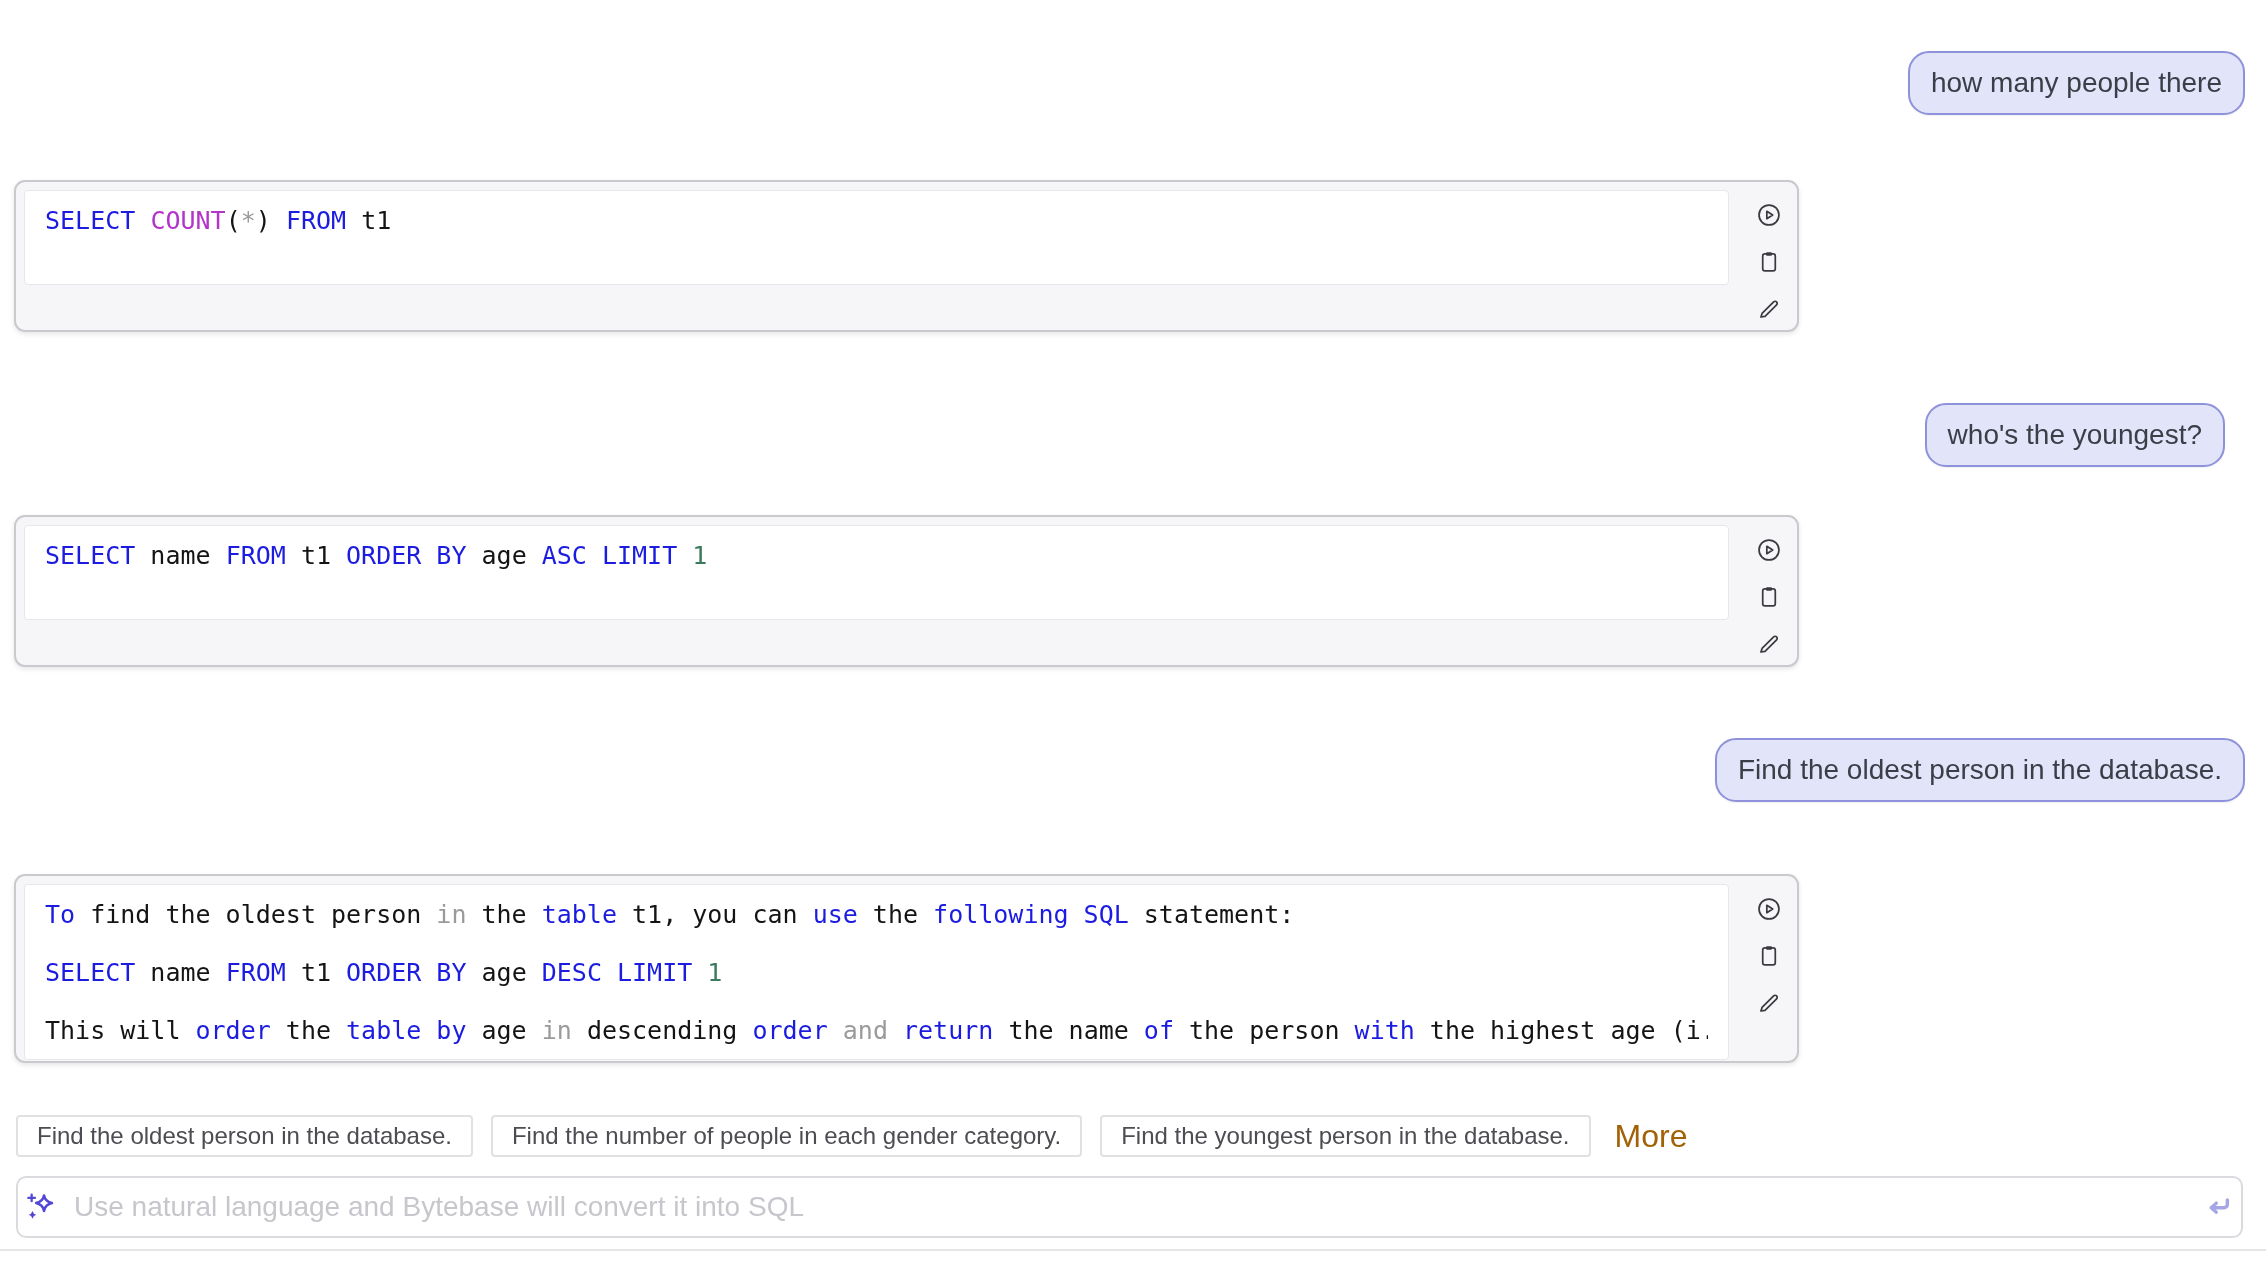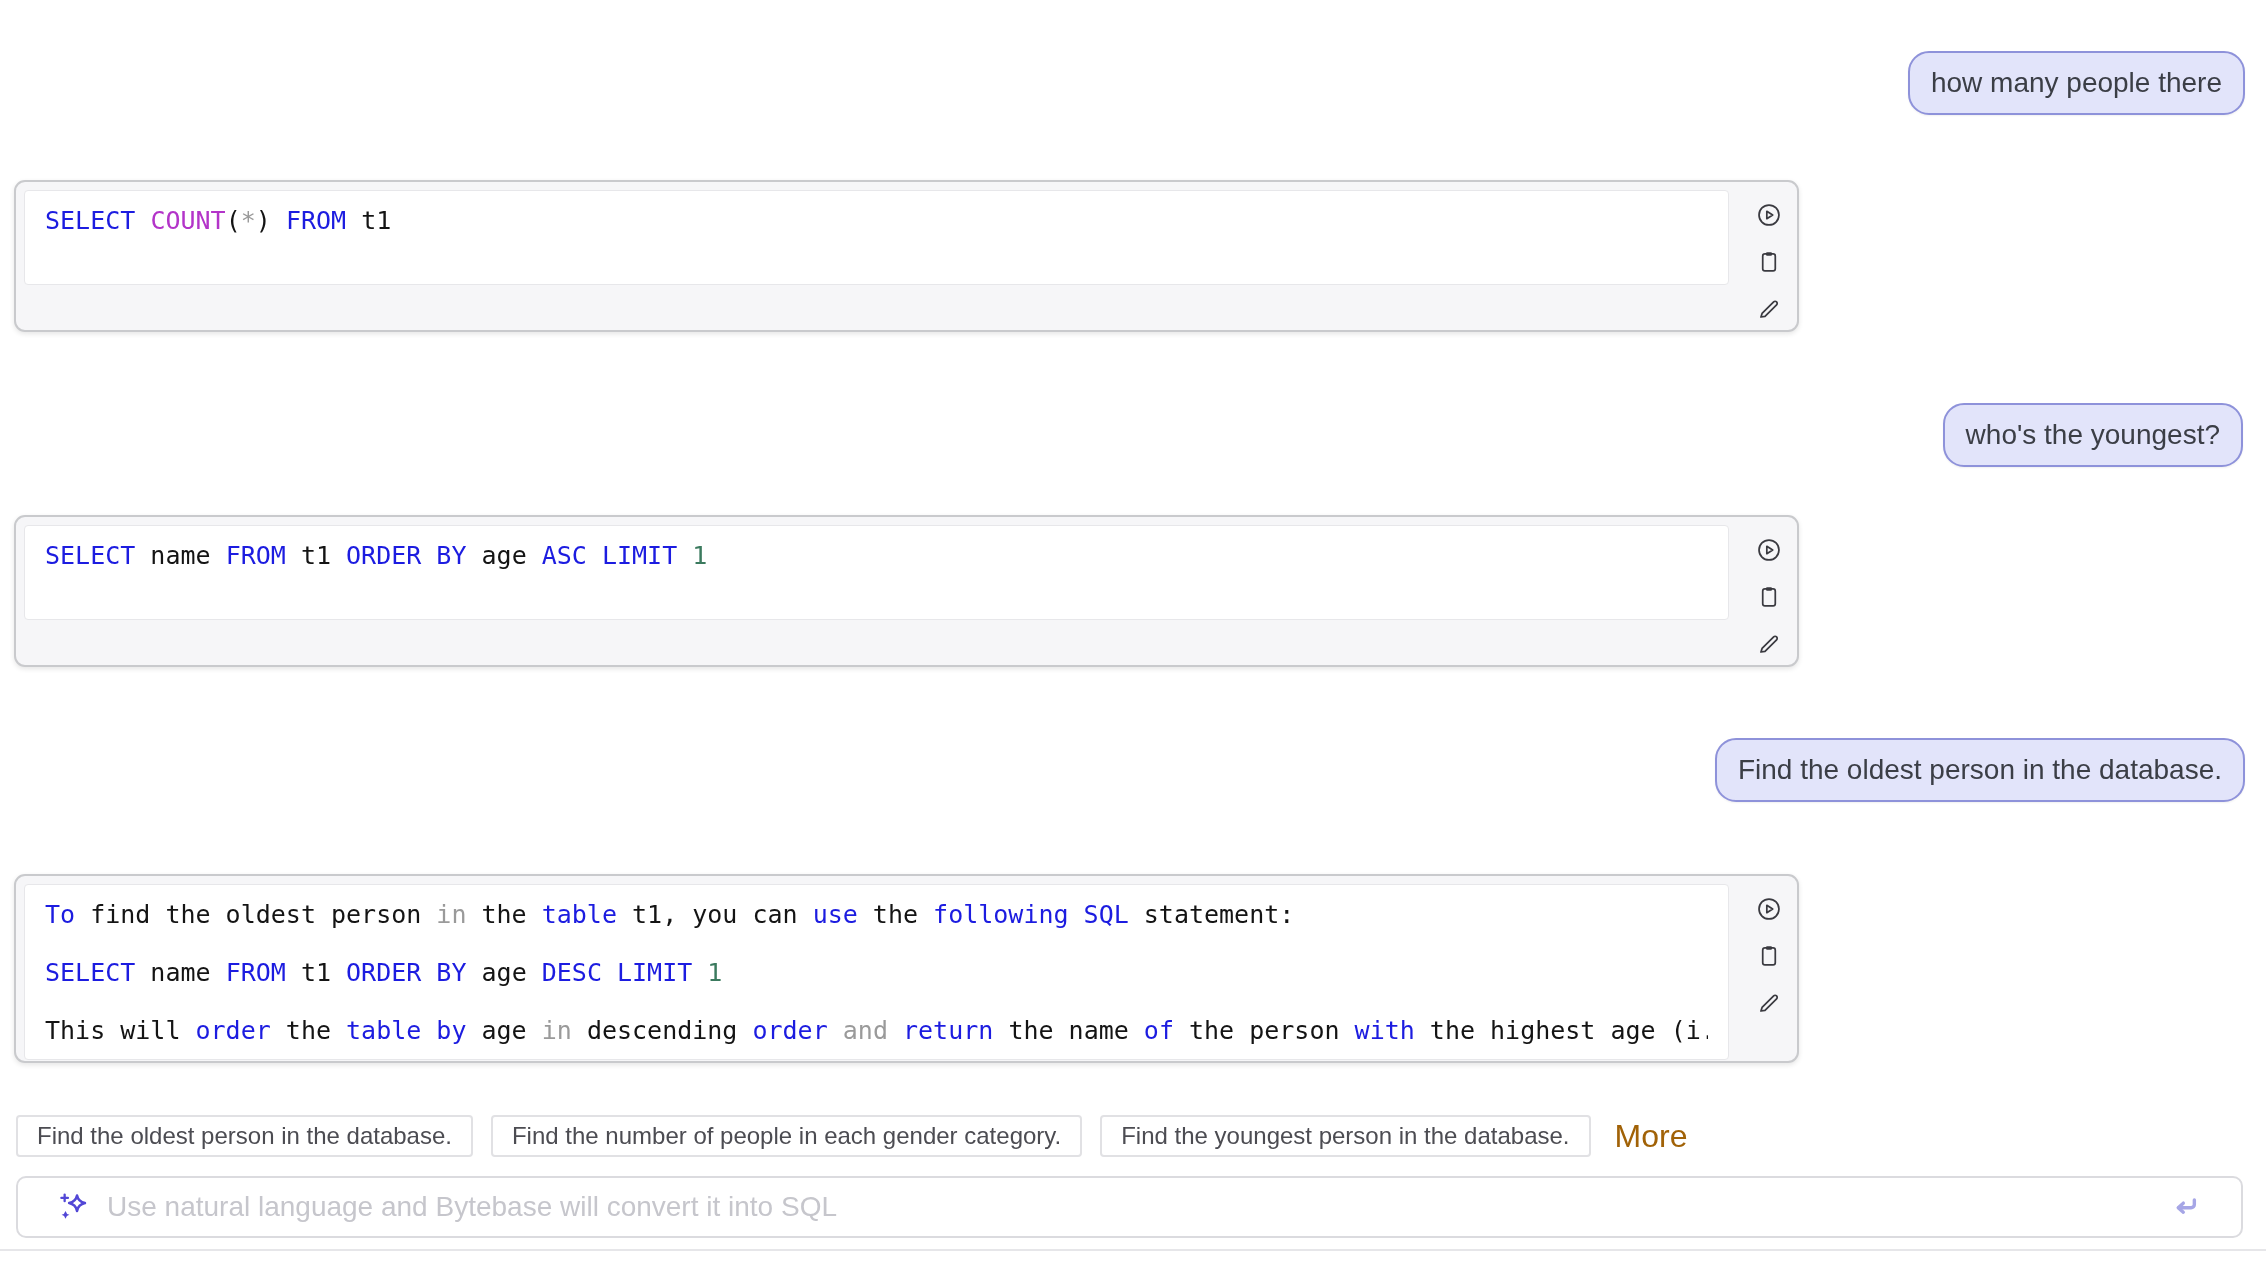--- a/index.html
+++ b/index.html
@@ -16,21 +16,21 @@
     background:var(--bubble_bg);
     border:2px solid var(--bubble_border);
     border-radius:21px;
     color:#3b3e46;
     font-size:28px;line-height:60px;
     padding:0 21px;
     box-shadow:0 1px 2px rgba(0,0,0,0.06);
     white-space:nowrap;
   }
   .row-b1{margin-top:51px;padding-right:21px;}
-  .row-b2{margin-top:71px;padding-right:23px;}
+  .row-b2{margin-top:71px;padding-right:41px;}
   .row-b3{margin-top:71px;padding-right:21px;}
 
   
   .sql-block{
     margin-left:14px;width:1785px;box-sizing:border-box;
     background:#f6f6f8;
     border:2px solid #c9cacd;
     border-radius:11px;
     box-shadow:0 2px 5px rgba(0,0,0,0.10);
     display:flex;align-items:flex-start;
@@ -83,21 +83,21 @@
     font-family:"Liberation Sans",sans-serif;
     cursor:pointer;
   }
   .more-label{font-size:32px;color:#a16207;margin-left:6px;cursor:pointer;}
 
   
   .composer{
     margin-top:19px;margin-left:16px;width:2227px;height:62px;box-sizing:border-box;
     border:2px solid #dbdbdf;border-radius:10px;
     display:flex;align-items:center;gap:14px;
-    padding:0 39px;background:#fff;
+    padding:0 6px;background:#fff;
   }
   .composer input{
     flex:1;border:none;outline:none;background:transparent;
     font-size:28px;color:#333;font-family:"Liberation Sans",sans-serif;
     height:100%;
   }
   .composer input::placeholder{color:#c6c6cc;}
   .sparkle{width:34px;height:34px;flex:0 0 auto;color:var(--accent);}
   .enter-icon{width:34px;height:34px;flex:0 0 auto;color:var(--enter_arrow);cursor:pointer;}
 

